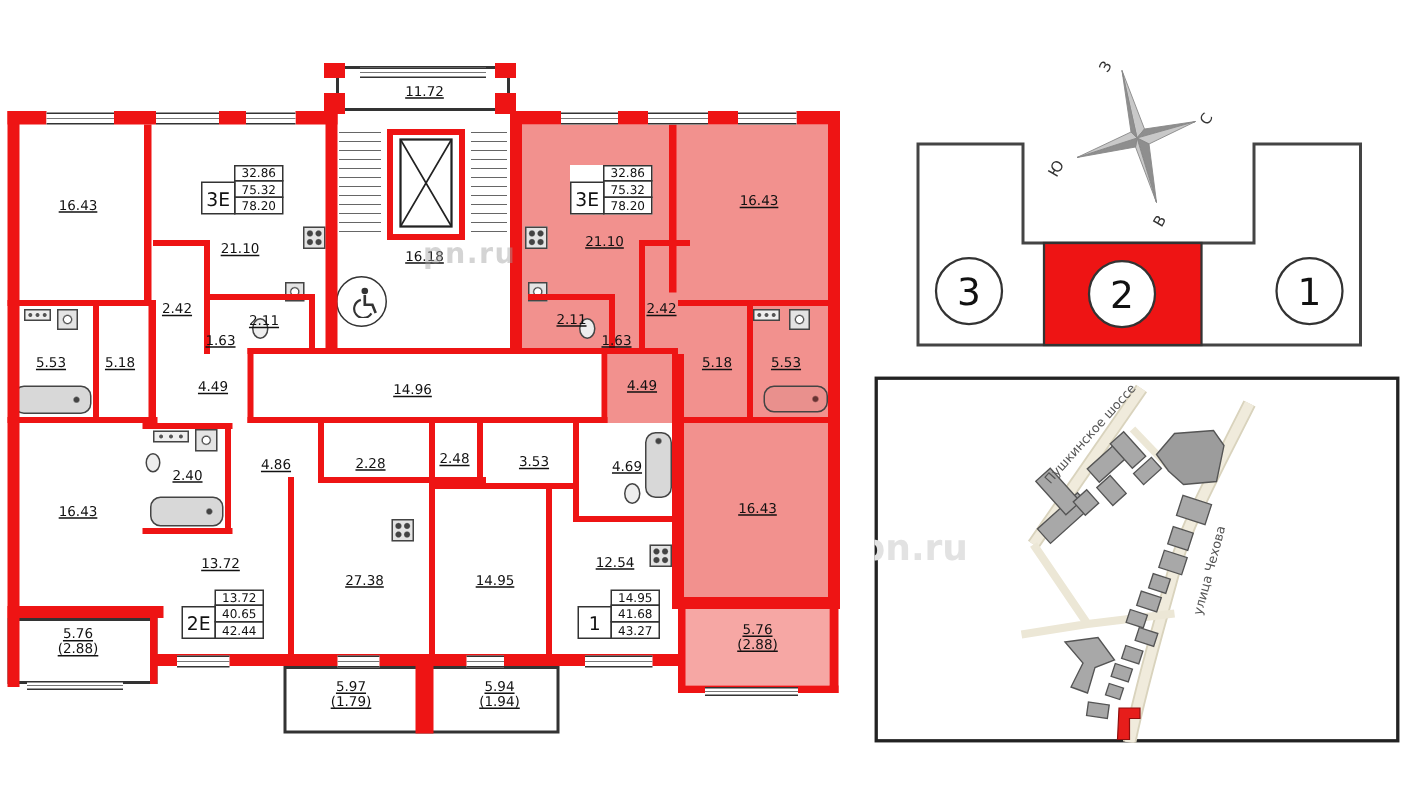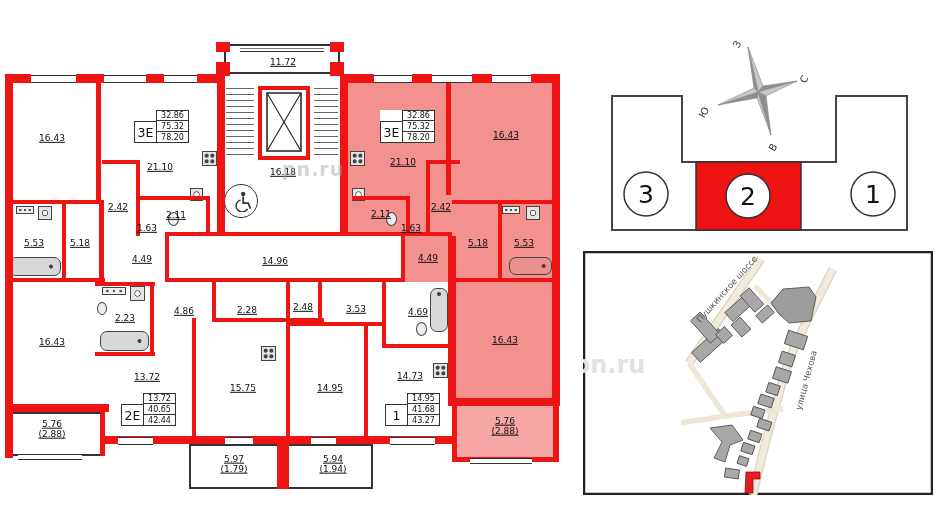--- a/index.html
+++ b/index.html
@@ -175,34 +175,34 @@
   <span class="lbl" style="left:176px;top:215px">2.11</span>
   <span class="lbl" style="left:147px;top:228px">1.63</span>
   <span class="lbl" style="left:34px;top:243px">5.53</span>
   <span class="lbl" style="left:80px;top:243px">5.18</span>
   <span class="lbl" style="left:142px;top:259px">4.49</span>
   <span class="lbl" style="left:52px;top:342px">16.43</span>
   <span class="lbl two" style="left:52px;top:429px">
     <span>5.76</span>
     <span>(2.88)</span>
   </span>
-  <span class="lbl" style="left:125px;top:318px">2.23</span>
+  <span class="lbl" style="left:125px;top:318px">2.40</span>
   <span class="lbl" style="left:184px;top:311px">4.86</span>
   <span class="lbl" style="left:247px;top:310px">2.28</span>
   <span class="lbl" style="left:147px;top:377px">13.72</span>
-  <span class="lbl" style="left:243px;top:388px">15.75</span>
+  <span class="lbl" style="left:243px;top:388px">27.38</span>
   <span class="lbl two" style="left:234px;top:464px">
     <span>5.97</span>
     <span>(1.79)</span>
   </span>
   <span class="lbl" style="left:303px;top:307px">2.48</span>
   <span class="lbl" style="left:356px;top:309px">3.53</span>
   <span class="lbl" style="left:418px;top:312px">4.69</span>
   <span class="lbl" style="left:330px;top:388px">14.95</span>
-  <span class="lbl" style="left:410px;top:376px">14.73</span>
+  <span class="lbl" style="left:410px;top:376px">12.54</span>
   <span class="lbl two" style="left:333px;top:464px">
     <span>5.94</span>
     <span>(1.94)</span>
   </span>
   <span class="lbl" style="left:403px;top:162px">21.10</span>
   <span class="lbl" style="left:506px;top:135px">16.43</span>
   <span class="lbl" style="left:381px;top:214px">2.11</span>
   <span class="lbl" style="left:441px;top:207px">2.42</span>
   <span class="lbl" style="left:411px;top:228px">1.63</span>
   <span class="lbl" style="left:478px;top:243px">5.18</span>

